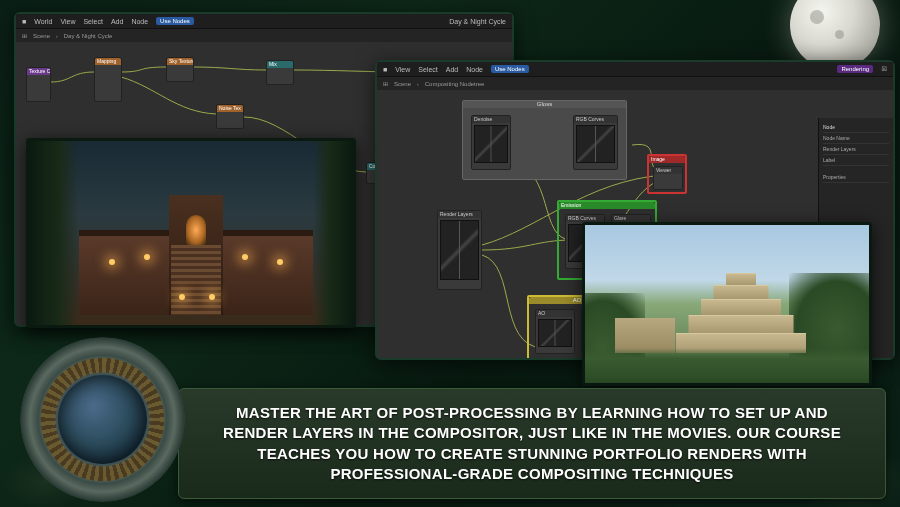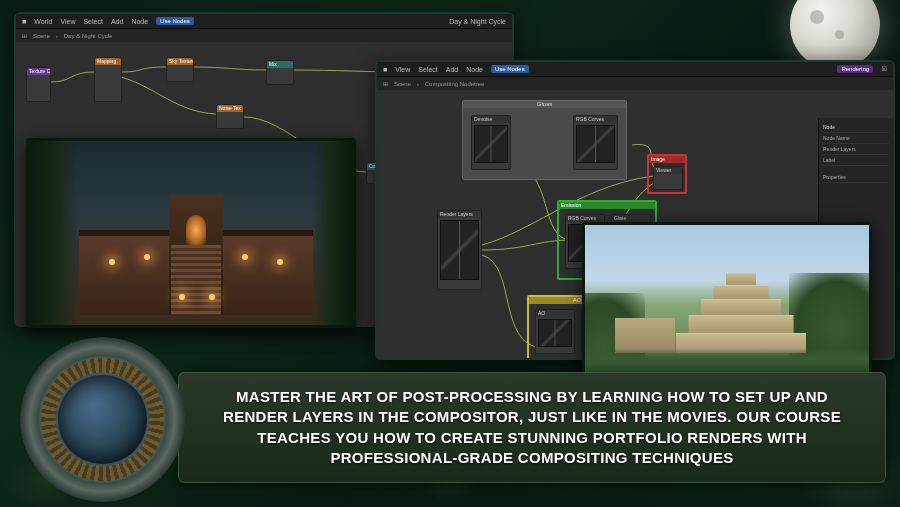--- a/index.html
+++ b/index.html
@@ -222,21 +222,21 @@
   .ring .inner {
     position:absolute; inset:38px;
     border-radius:50%;
     background: radial-gradient(circle at 40% 35%, #4a6a8a 0%, #2a4a5a 50%, #0a1a2a 100%);
     box-shadow: inset 0 0 20px rgba(0,0,0,0.8), 0 0 10px rgba(100,150,200,0.2);
   }
 
   
   .promo {
     position: absolute;
-    left: 178px; right: 14px; bottom: 24px;
+    left: 178px; right: 14px; bottom: 8px;
     background: linear-gradient(to bottom, #2a3a2a 0%, #1a2a1a 100%);
     border: 1px solid #3a5a3a;
     border-radius: 6px;
     padding: 14px 24px;
     z-index: 8;
     box-shadow: 0 2px 10px rgba(0,0,0,0.6);
   }
   .promo p {
     color: #fff;
     font-size: 15px;

